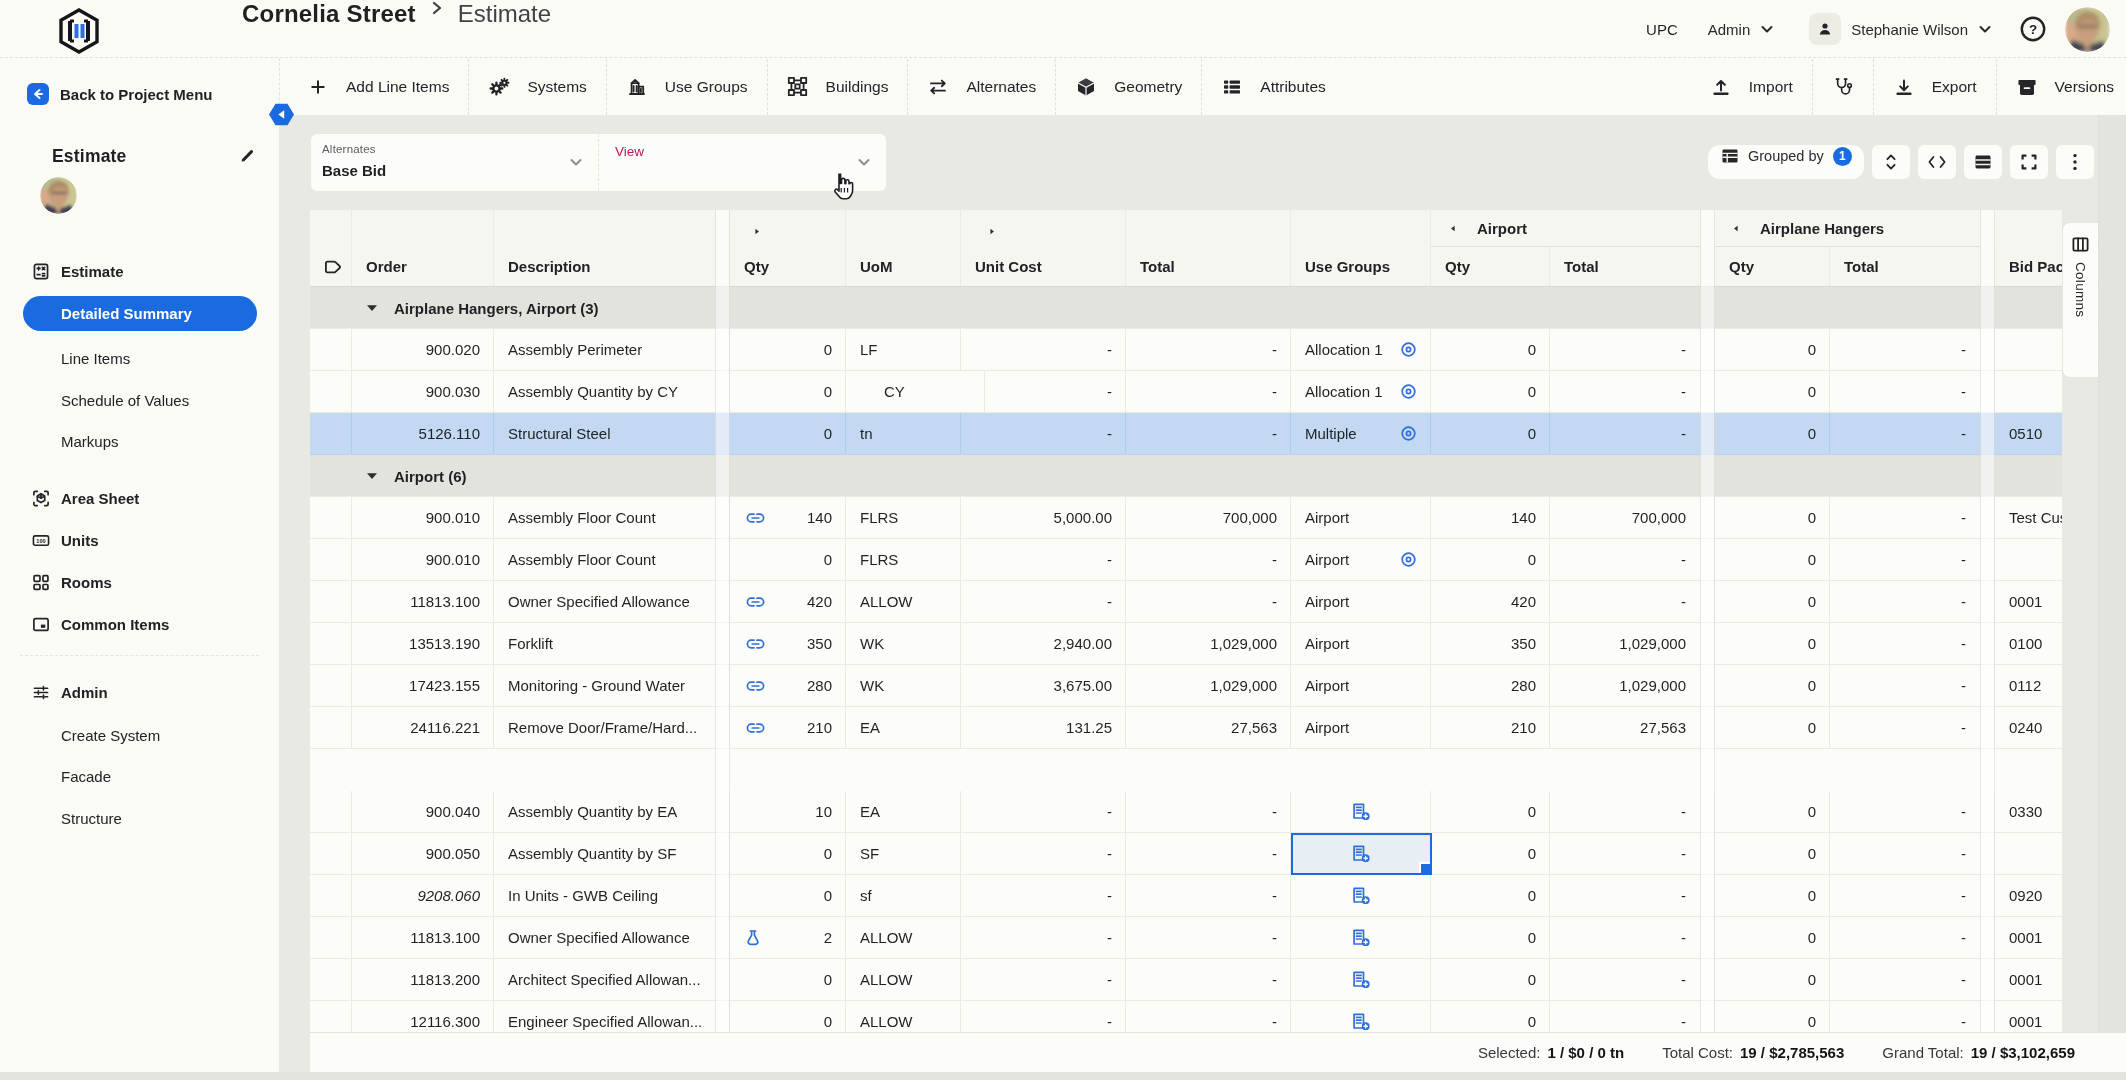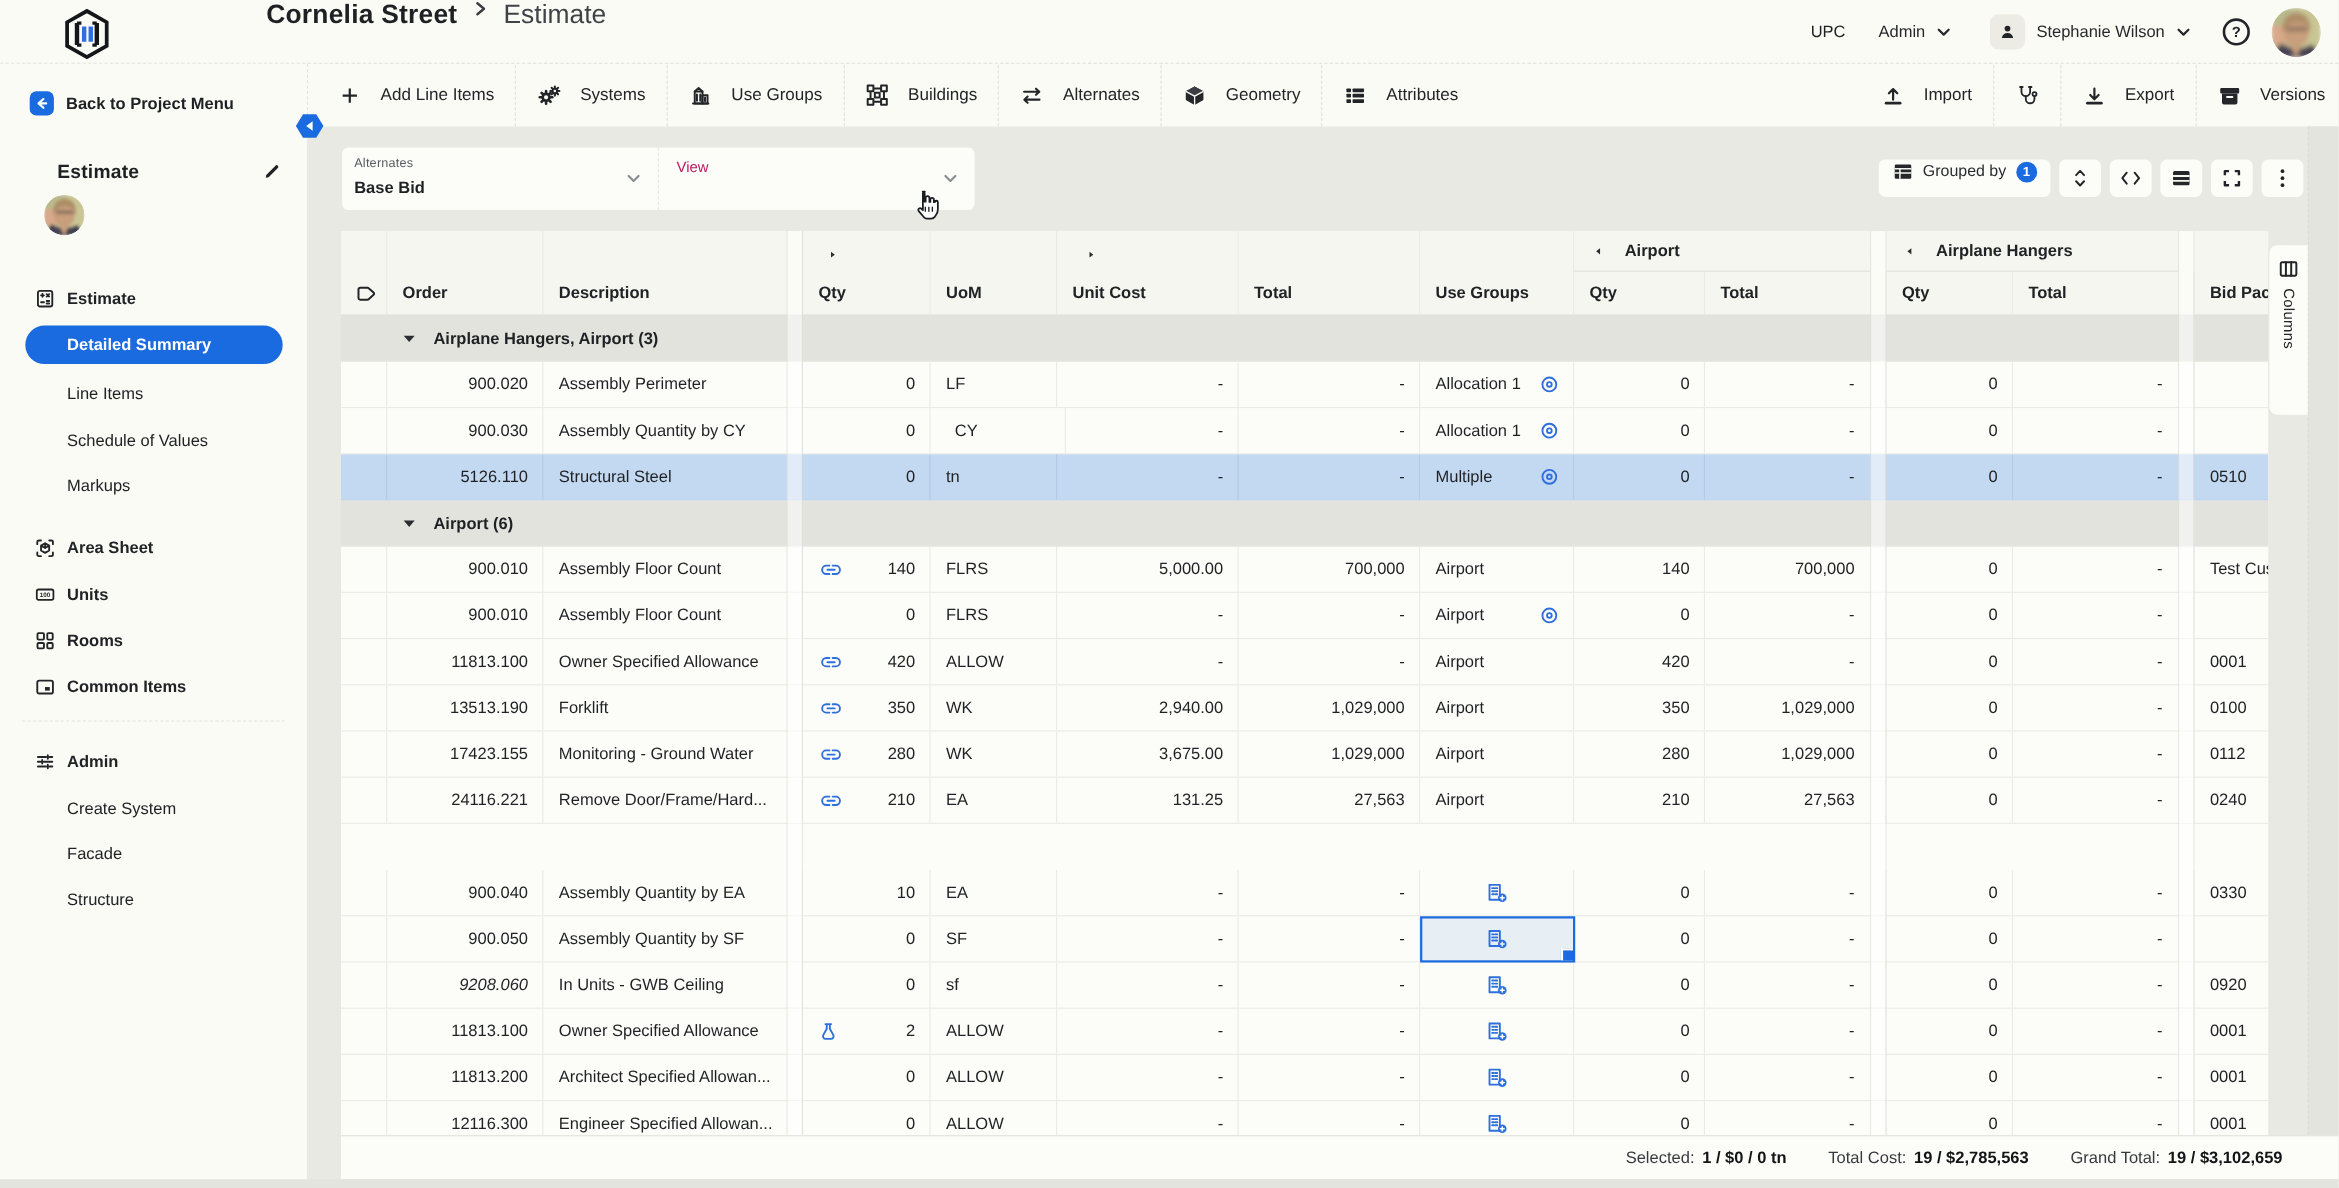--- a/index.html
+++ b/index.html
@@ -72,21 +72,21 @@
   .filter-half + .filter-half{border-left:1px dashed #e6e6e0;}
   .f-label{position:absolute;left:11px;top:9px;font-size:11.5px;color:#595d62;letter-spacing:.2px;}
   .f-value{position:absolute;left:11px;top:28px;font-size:15px;font-weight:700;}
   .f-label-lg{position:absolute;left:16px;top:10px;font-size:13.5px;color:#be185d;}
   .f-chev{position:absolute;right:14px;top:20px;color:#8a8d92;}
   .cursor-hand{position:absolute;left:828px;top:172px;z-index:60;}
 
   .grid-controls{position:absolute;top:145px;height:34px;display:flex;gap:8px;left:1708px;}
   .gc-btn{height:34px;background:var(--bg-grid);border-radius:6px;display:flex;align-items:center;justify-content:center;color:#2a2c30;}
   .gc-sq{width:38px;}
-  .gc-grouped{padding:0 12px 12px 13px;gap:9px;font-size:14.5px;font-weight:500;}
+  .gc-grouped{padding:0 12px 12px 13px;gap:9px;font-size:14.5px;font-weight:500;border-radius:12px;}
   .gc-badge{width:19px;height:19px;border-radius:50%;background:var(--blue);color:#fff;font-size:12px;font-weight:700;display:flex;align-items:center;justify-content:center;}
 
   
   .grid{position:absolute;left:310px;top:210px;width:1752px;height:822px;background:var(--bg-grid);overflow:hidden;}
   .ghead{position:absolute;left:0;top:0;width:1752px;height:77px;background:var(--bg-header);border-bottom:1px solid #d8d8d2;}
   .ghead .hcell{position:absolute;top:0;height:76px;display:flex;align-items:flex-end;padding:0 0 11px 14px;font-size:15px;font-weight:700;color:#202226;border-right:1px solid var(--border);}
   .ghead .hcell.noborder{border-right:none;}
   .ghead .hgroup{position:absolute;top:0;height:37px;display:flex;align-items:center;font-size:15px;font-weight:700;color:#202226;border-bottom:1px solid #e2e2dc;}
   .ghead .hsub{position:absolute;top:37px;height:39px;display:flex;align-items:flex-end;padding:0 0 11px 14px;font-size:15px;font-weight:700;border-right:1px solid var(--border);}
   .gh-arrow{position:absolute;top:16px;}
@@ -665,21 +665,21 @@
           <div class="gcell" style="left: 0px; width: 42px;"></div>
           <div class="gcell num" style="left: 42px; width: 142px;">
             <span>900.030</span>
           </div>
           <div class="gcell" style="left: 184px; width: 236px; padding-right: 39px;">
             <span>Assembly Quantity by CY</span>
           </div>
           <div class="gcell num" style="left: 420px; width: 116px;">
             <span>0</span>
           </div>
-          <div class="gcell" style="left: 544px; width: 115px;">
+          <div class="gcell" style="left: 560px; width: 115px;">
             <span>CY</span>
           </div>
           <div class="gcell num" style="left: 651px; width: 165px;">
             <span>-</span>
           </div>
           <div class="gcell num" style="left: 816px; width: 165px;">
             <span>-</span>
           </div>
           <div class="gcell" style="left: 981px; width: 140px;">
             <span>Allocation 1</span>

